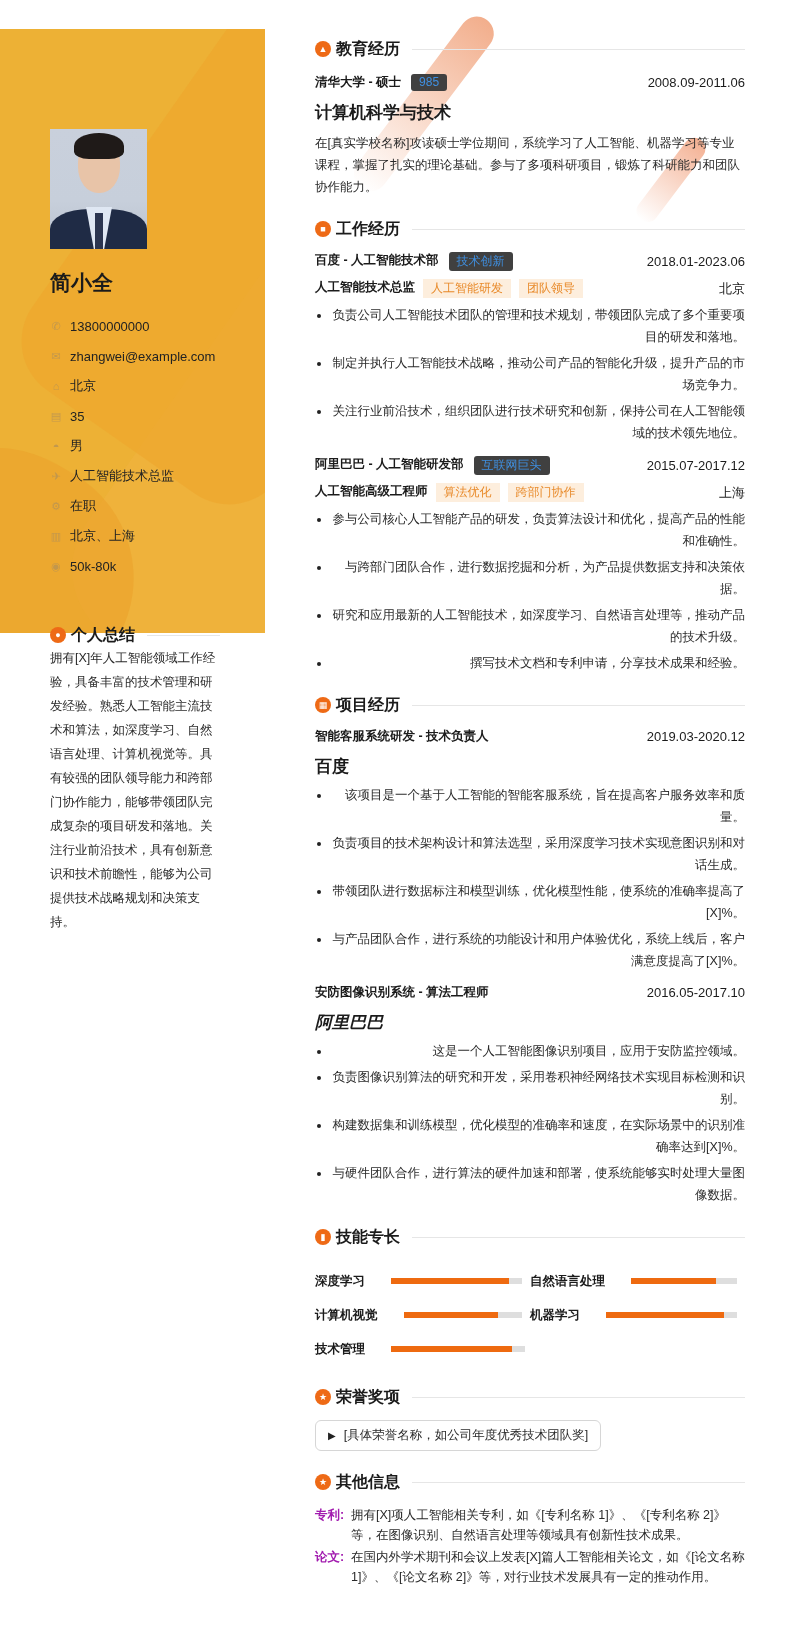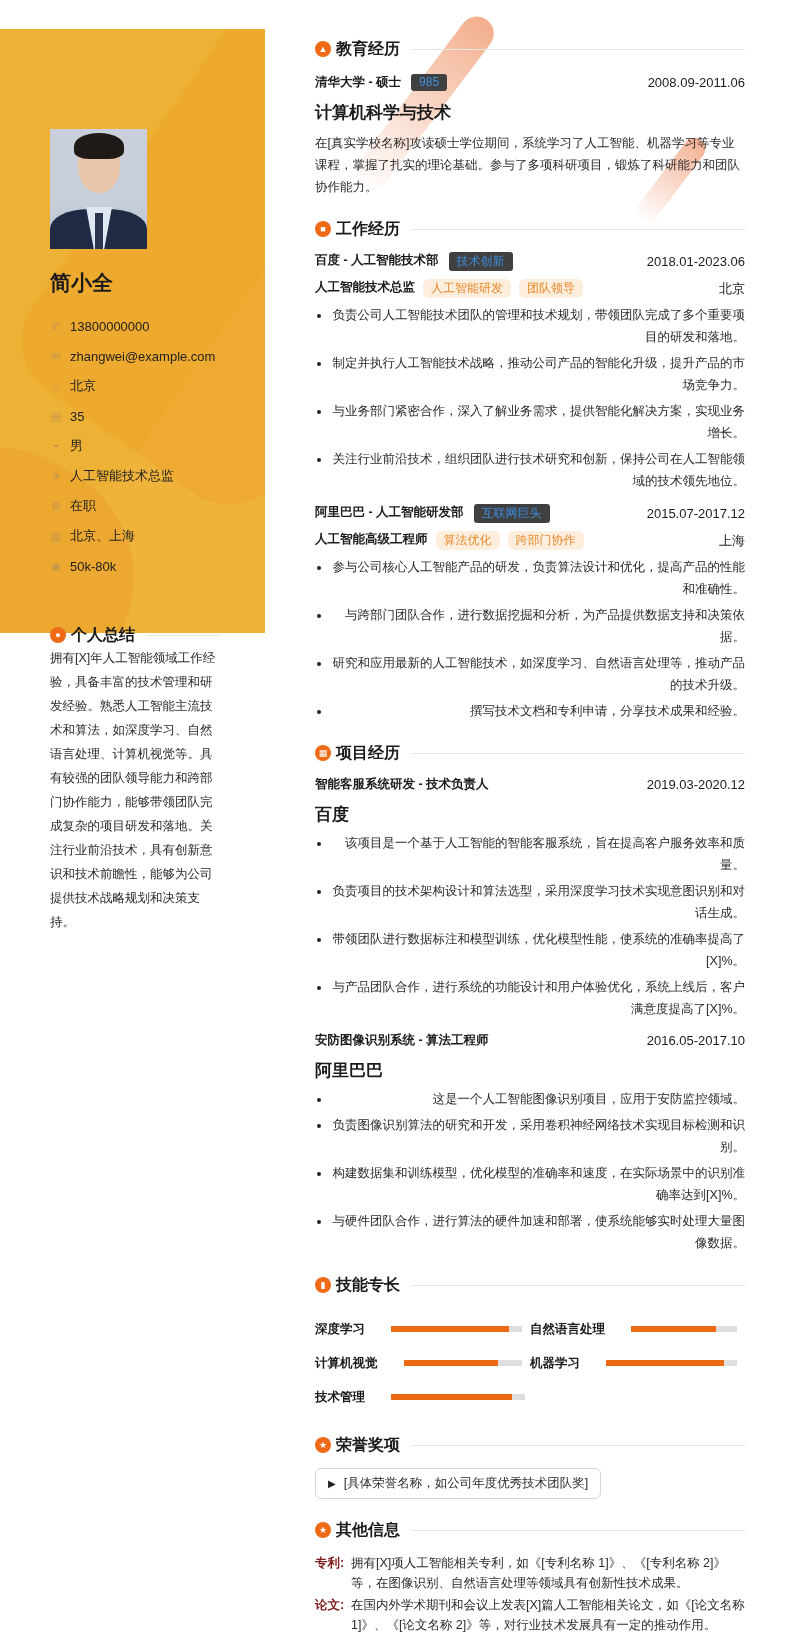--- a/index.html
+++ b/index.html
@@ -83,21 +83,21 @@
   .section { position: relative; margin-bottom: 20px; }
   .row { display: flex; justify-content: space-between; align-items: center; }
   .entry-title { font-size: 12.5px; font-weight: bold; color: #1b1b1b; display: flex; }
   .date { font-size: 13px; font-weight: normal; color: #1b1b1b; }
   .tag-blue {
     display: inline-block; font-size: 12px; color: #3f8fe0; background: #404040;
     padding: 1px 8px; margin-left: 10px; border-radius: 3px; font-weight: normal;
   }
   .tag-orange {
     display: inline-block; font-size: 12px; color: #e88a2a; background: #fdeedd;
-    padding: 1px 8px; margin-left: 8px; border-radius: 6px; font-weight: normal;
+    padding: 1px 8px; margin-left: 8px; border-radius: 0; font-weight: normal;
   }
   .sub { font-size: 17px; font-weight: bold; color: #1b1b1b; }
   .para { font-size: 12.5px; line-height: 22px; color: #2a2a2a; }
   ul.bullets { list-style: none; margin-top: 6px; text-align: right; }
   ul.bullets li {
     font-size: 12.5px; line-height: 22px; color: #2a2a2a; position: relative;
     padding-left: 16px; text-indent: 0; margin-bottom: 4px;
   }
   ul.bullets li::before {
     content: ""; position: absolute; left: 2px; top: 10px; width: 4px; height: 4px; background: #222; border-radius: 50%;
@@ -107,21 +107,21 @@
   .skill { display: flex; align-items: center; width: 210px; margin-right: 8px; gap: 20px; }
   .skill-name { font-size: 12.5px; font-weight: bold; color: #1b1b1b; white-space: nowrap; margin-right: 6px; }
   .skill-bar { flex: 1; height: 6px; background: #dedede; position: relative; }
   .skill-fill { position: absolute; left: 0; top: 0; height: 6px; background: #ee6a10; }
   .award-btn {
     display: inline-flex; align-items: center; border: 1px solid #d6d6d6; border-radius: 6px;
     padding: 6px 12px; font-size: 12.5px; color: #2a2a2a; margin-top: 12px; background: #fff;
   }
   .award-btn .tri { font-size: 10px; margin-right: 8px; color: #222; }
   .other-row { display: flex; font-size: 12.5px; line-height: 20px; color: #2a2a2a; margin-top: 2px; }
-  .other-label { font-weight: bold; color: #7f1d1d; width: 36px; flex-shrink: 0; }
+  .other-label { font-weight: bold; color: #a21caf; width: 36px; flex-shrink: 0; }
 </style>
 </head>
 <body>
 
 <div class="side-top">
   <div class="wave3"></div>
   <div class="wave1"></div>
   <div class="wave2"></div>
   <div class="photo">
     <div class="suit"></div>
@@ -221,21 +221,20 @@
         <div class="entry-title">
             <span>人工智能技术总监</span>
             <span class="tag-orange">人工智能研发</span>
             <span class="tag-orange">团队领导</span>
           </div>
         <div class="date">北京</div>
       </div>
       <ul class="bullets">
         <li>负责公司人工智能技术团队的管理和技术规划，带领团队完成了多个重要项目的研发和落地。</li>
         <li>制定并执行人工智能技术战略，推动公司产品的智能化升级，提升产品的市场竞争力。</li>
-        <li>与业务部门紧密合作，深入了解业务需求，提供智能化解决方案，实现业务增长。</li>
         <li>关注行业前沿技术，组织团队进行技术研究和创新，保持公司在人工智能领域的技术领先地位。</li>
       </ul>
     </div>
 
     <div>
       <div class="row" style="margin-top:12px;">
         <div class="entry-title">
             <span>阿里巴巴 - 人工智能研发部</span>
             <span class="tag-blue">互联网巨头</span>
           </div>
@@ -277,21 +276,21 @@
         <li>带领团队进行数据标注和模型训练，优化模型性能，使系统的准确率提高了[X]%。</li>
         <li>与产品团队合作，进行系统的功能设计和用户体验优化，系统上线后，客户满意度提高了[X]%。</li>
       </ul>
     </div>
 
     <div>
       <div class="row" style="margin-top:12px;">
         <div class="entry-title">安防图像识别系统 - 算法工程师</div>
         <div class="date">2016.05-2017.10</div>
       </div>
-      <div class="sub" style="margin-top:10px;">阿里巴巴</div>
+      <div class="sub" style="margin-top:10px;font-style:italic;">阿里巴巴</div>
       <ul class="bullets">
         <li>这是一个人工智能图像识别项目，应用于安防监控领域。</li>
         <li>负责图像识别算法的研究和开发，采用卷积神经网络技术实现目标检测和识别。</li>
         <li>构建数据集和训练模型，优化模型的准确率和速度，在实际场景中的识别准确率达到[X]%。</li>
         <li>与硬件团队合作，进行算法的硬件加速和部署，使系统能够实时处理大量图像数据。</li>
       </ul>
     </div>
   </div>
 
   <div class="section">

